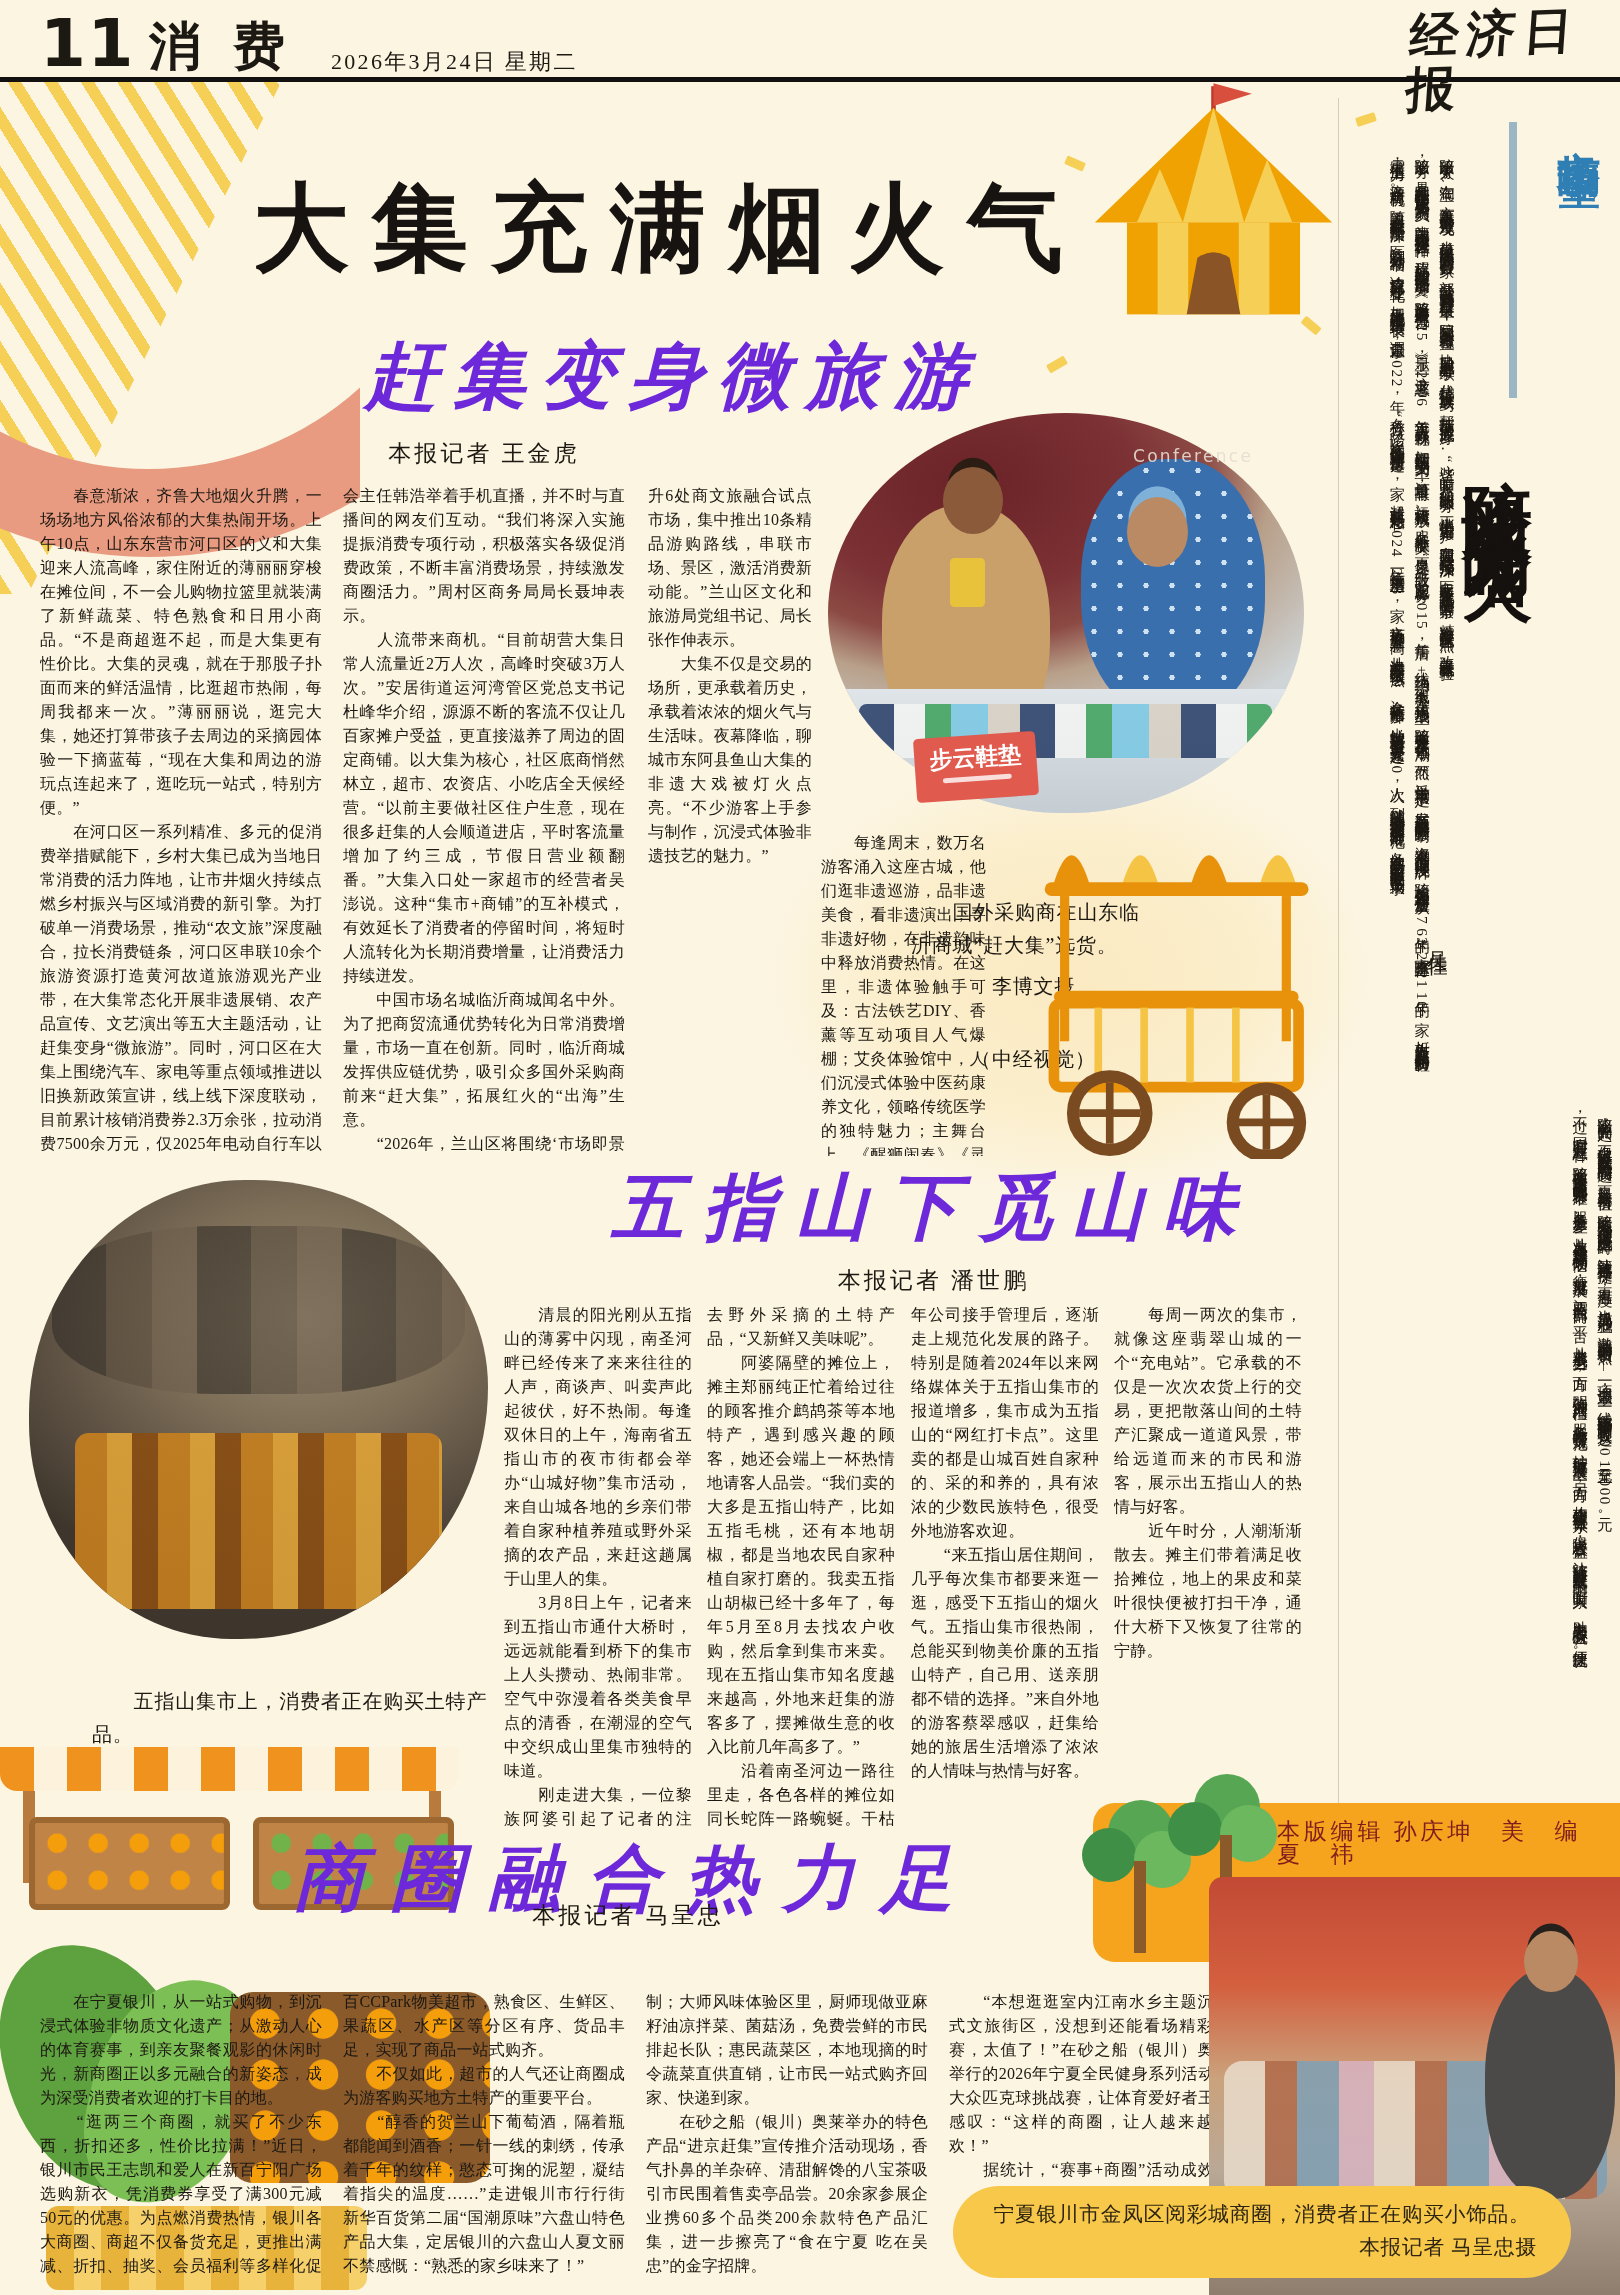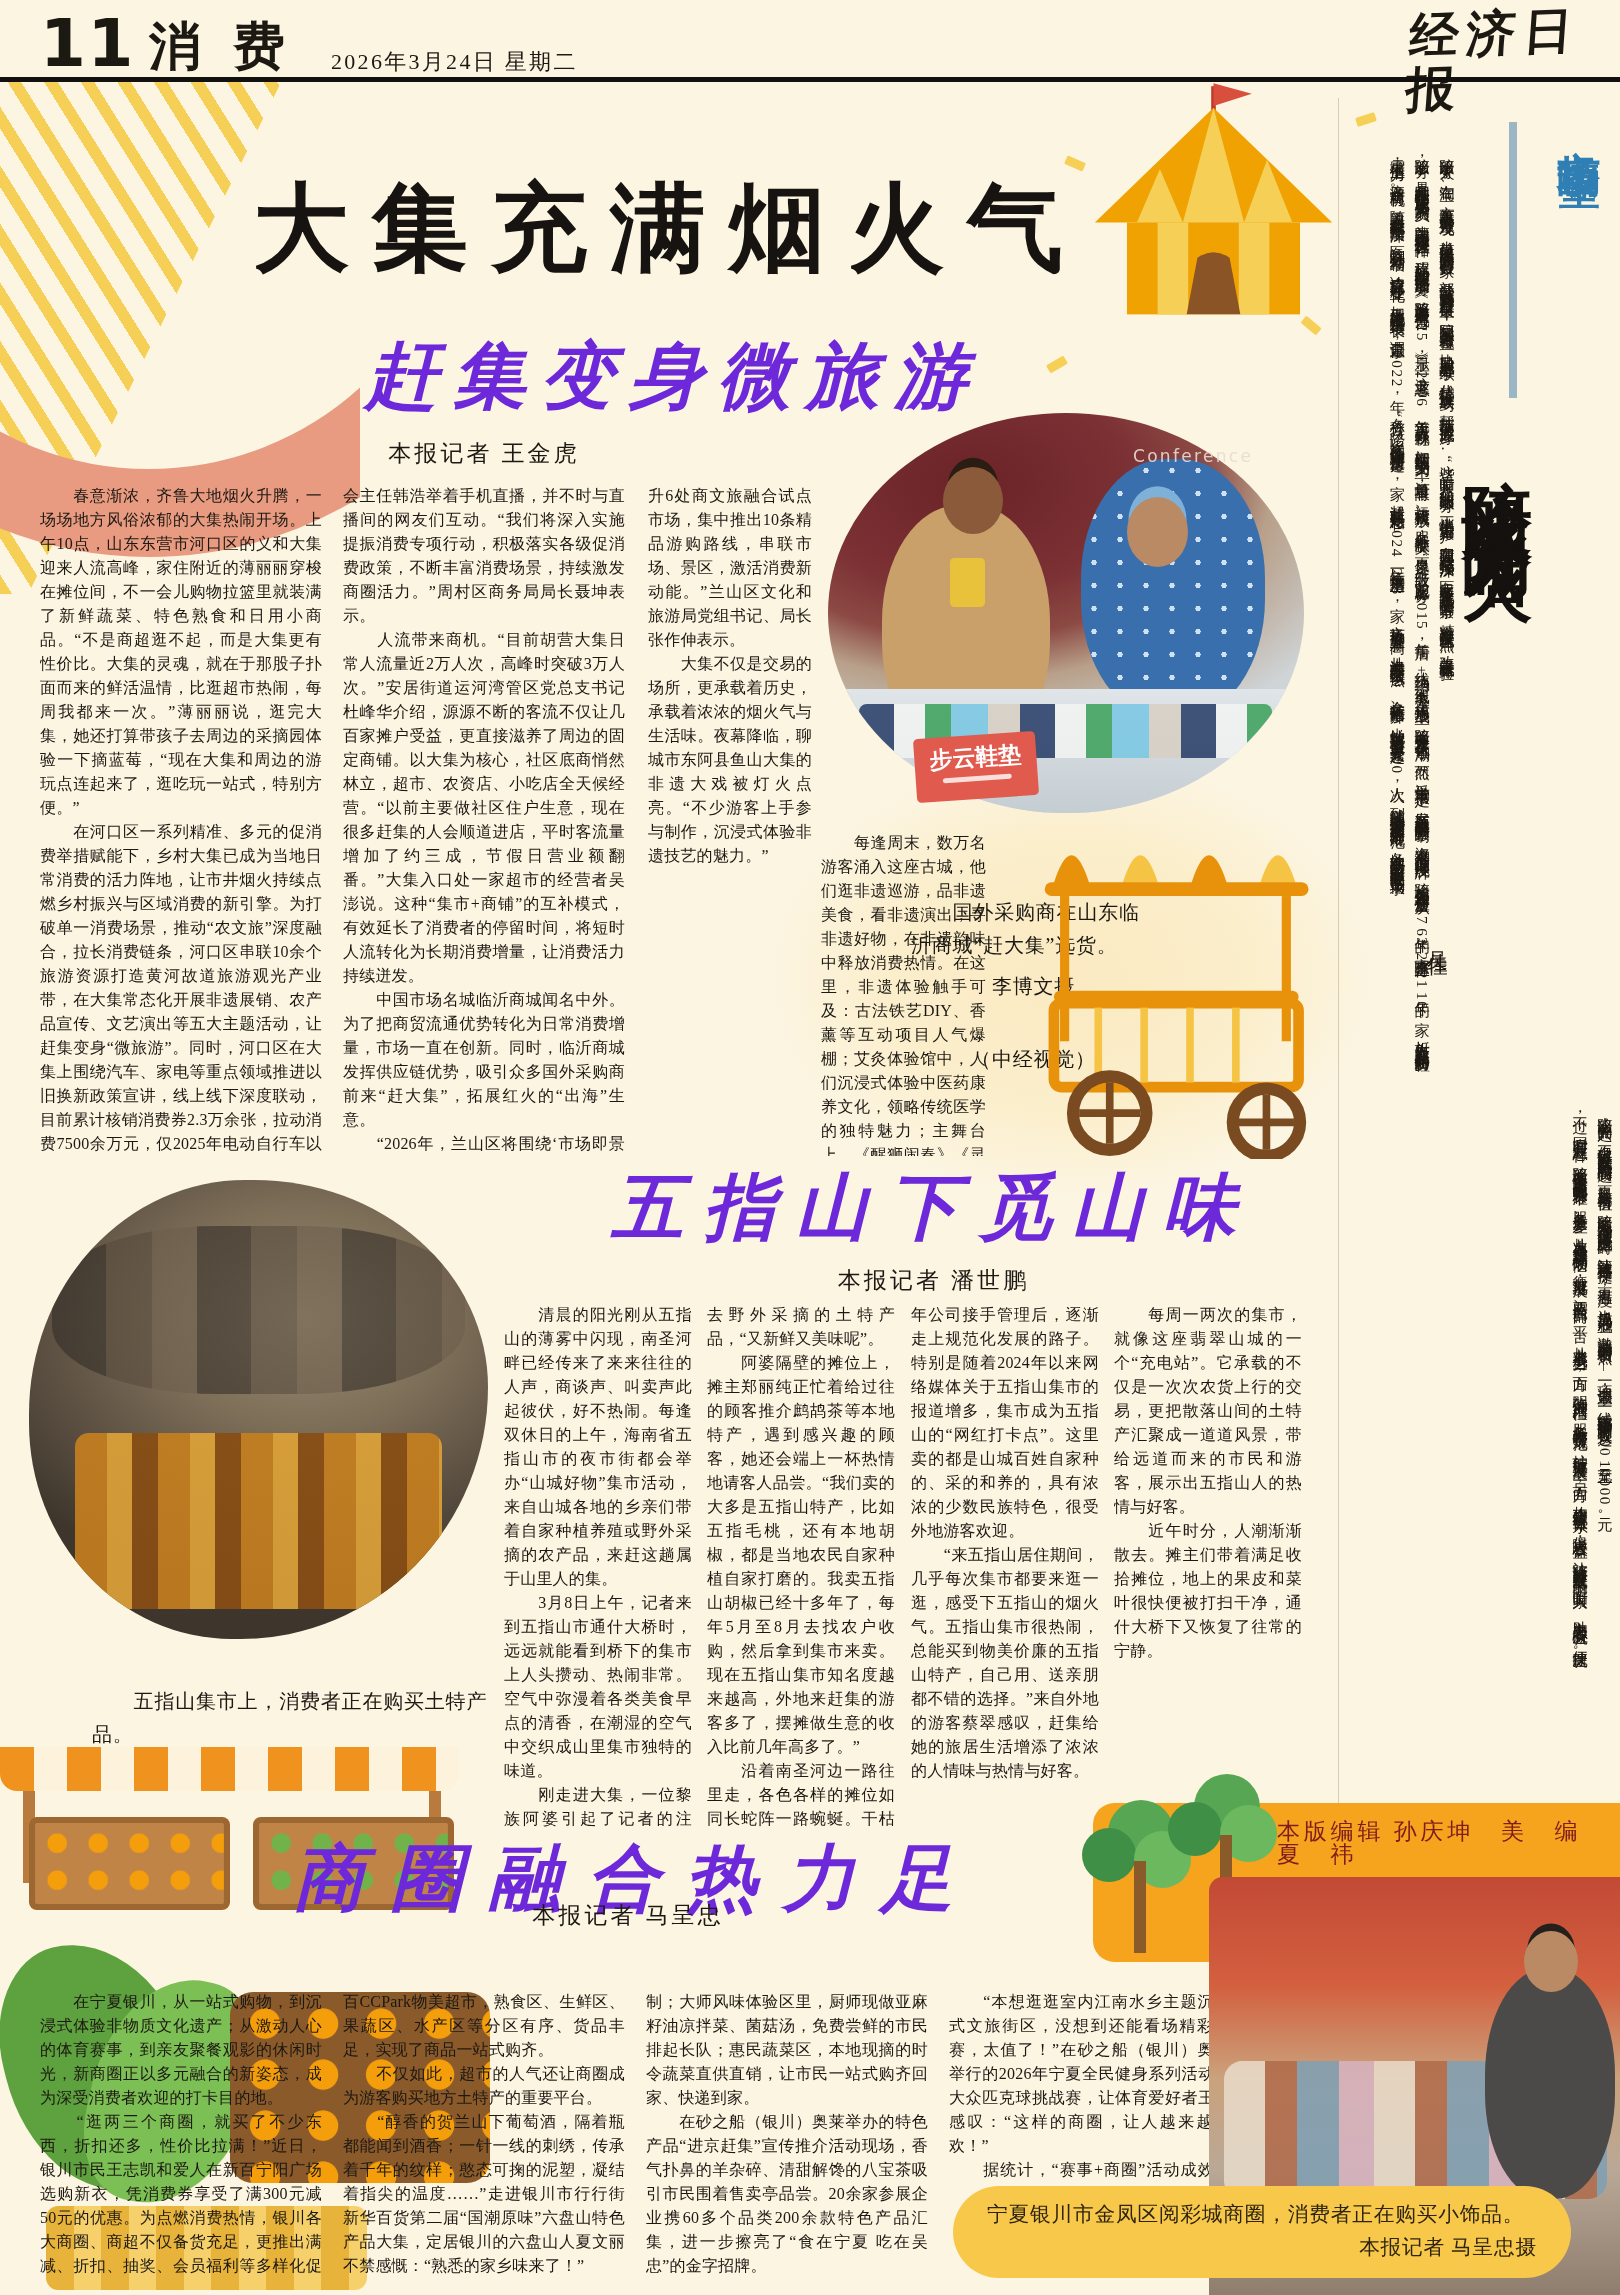--- a/index.html
+++ b/index.html
@@ -122,21 +122,21 @@
   #story3-photo{left:1209px;top:1877px;width:411px;height:419px;overflow:hidden;border-radius:13.8px 0 0 0;
       background:linear-gradient(180deg,#c24a35 0%,#d3603f 26%,#caa27c 48%,#b9a896 70%,#8e7d6d 100%);}
   #story3-photo .stall{position:absolute;left:15.3px;top:184px;width:383px;height:138px;
       background:repeating-linear-gradient(90deg,#e9dccb 0 41px,#b06a4a 41px 73px,#7e9fb5 73px 115px,#d8b3c2 115px 150px);
       border-radius:18.4px;opacity:.85;}
   #story3-photo .person{position:absolute;left:276px;top:92px;width:130px;height:230px;border-radius:46%;
       background:#4c4a49;}
   #story3-photo .head{position:absolute;left:315px;top:54px;width:54px;height:61px;border-radius:50%;background:#b98a63;
       box-shadow:0 -10.7px 0 -3.1px #26201c;}
   #story3-caption{left:953px;top:2186px;width:618px;height:92px;background:#f8c84a;border-radius:46px;
-      font:20.7px/1.6 "Liberation Serif",serif;color:#2e2410;padding:12.2px 34px;box-sizing:border-box;letter-spacing:0.8px;}
+      font:20.7px/1.6 "Liberation Serif",serif;color:#2e2410;padding:12.2px 34px;box-sizing:border-box;letter-spacing:0.8px;text-align:center;}
   #story3-caption .credit{float:right;}
 </style>
 </head>
 <body>
 
 <div id="page">
 
   <div class="abs" id="pageno">11</div>
   <div class="abs" id="section">消费</div>
   <div class="abs" id="dateline">2026年3月24日  星期二</div>

